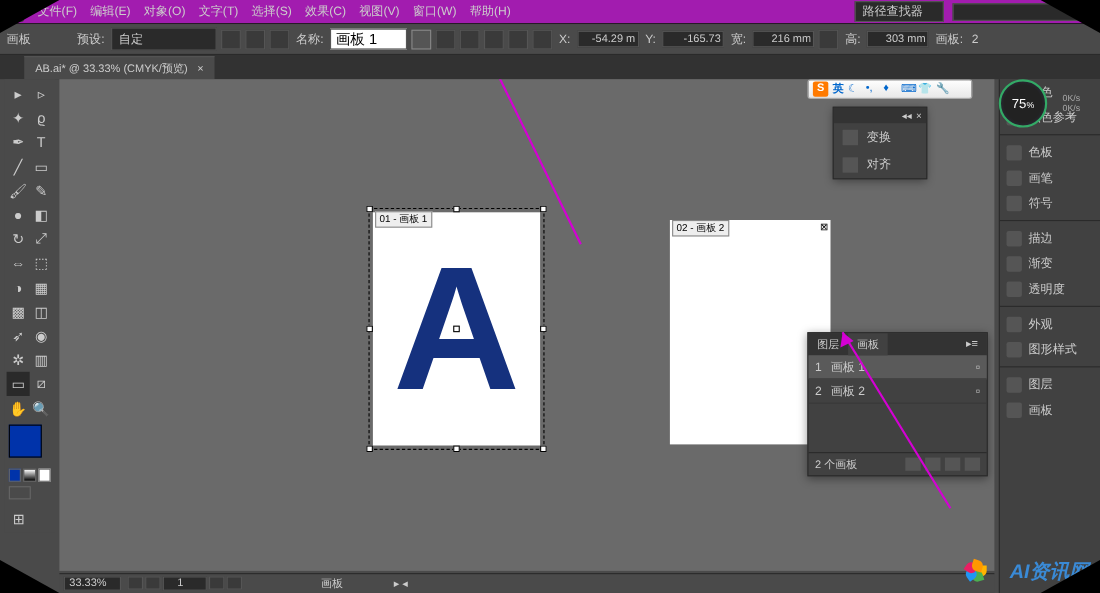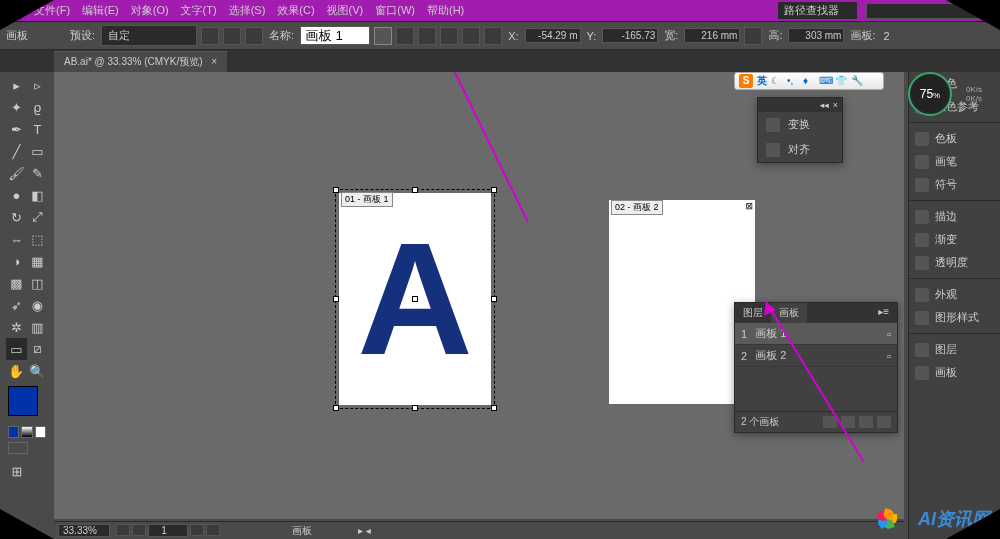--- a/index.html
+++ b/index.html
@@ -16,21 +16,21 @@
   
   .controlbar { height: 28px; background: #4a4a4a; display: flex; align-items: center; padding: 0 4px; border-bottom: 1px solid #2a2a2a; gap: 4px; }
   .controlbar .label { padding: 0 2px; }
   .controlbar .select { background: #2a2a2a; border: 1px solid #555; padding: 2px 24px 2px 6px; font-family: Liberation Mono, monospace; }
   .controlbar .iconbtn { width: 18px; height: 18px; background: #3a3a3a; border: 1px solid #555; display: inline-block; }
   .controlbar .iconbtn.active { background: #555; border-color: #888; }
   .controlbar .input { background: #fff; color: #000; border: 1px solid #555; padding: 1px 4px; width: 70px; }
   .controlbar .numinput { background: #2a2a2a; border: 1px solid #555; padding: 1px 2px; width: 56px; text-align: right; color: #ccc; font-size: 10px; }
   
   
-  .tabbar { height: 22px; background: #323232; display: flex; align-items: center; padding-left: 54px; }
+  .tabbar { height: 22px; background: #323232; display: flex; align-items: center; padding-left: 22px; }
   .tabbar .tab { background: #4a4a4a; padding: 3px 10px; font-size: 10px; border-top: 1px solid #555; }
   
   
   .main { position: absolute; top: 72px; left: 54px; right: 96px; bottom: 20px; background: #6a6a6a; overflow: hidden; }
   
   
   .toolbox { position: absolute; top: 72px; left: 4px; width: 46px; background: #4a4a4a; padding: 2px; }
   .toolbox .row { display: flex; }
   .toolbox .tool { width: 22px; height: 22px; display: flex; align-items: center; justify-content: center; color: #ccc; cursor: pointer; font-size: 13px; }
   .toolbox .tool.active { background: #2a2a2a; }

